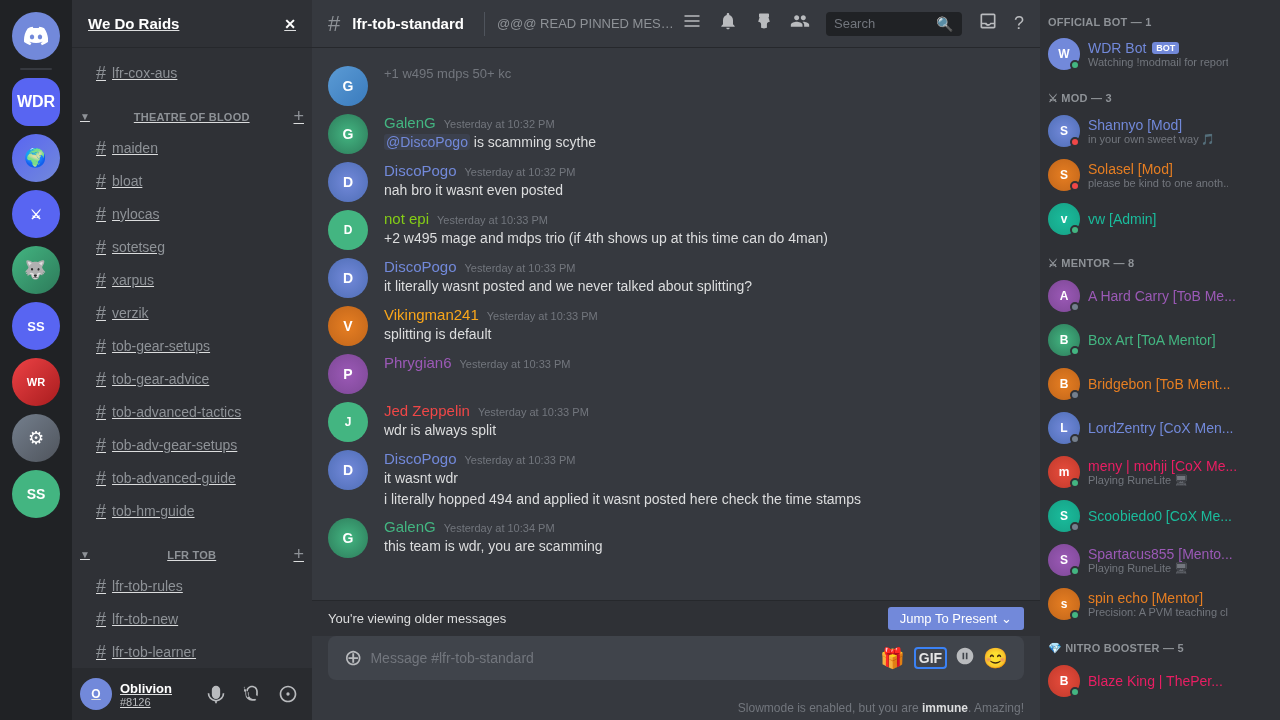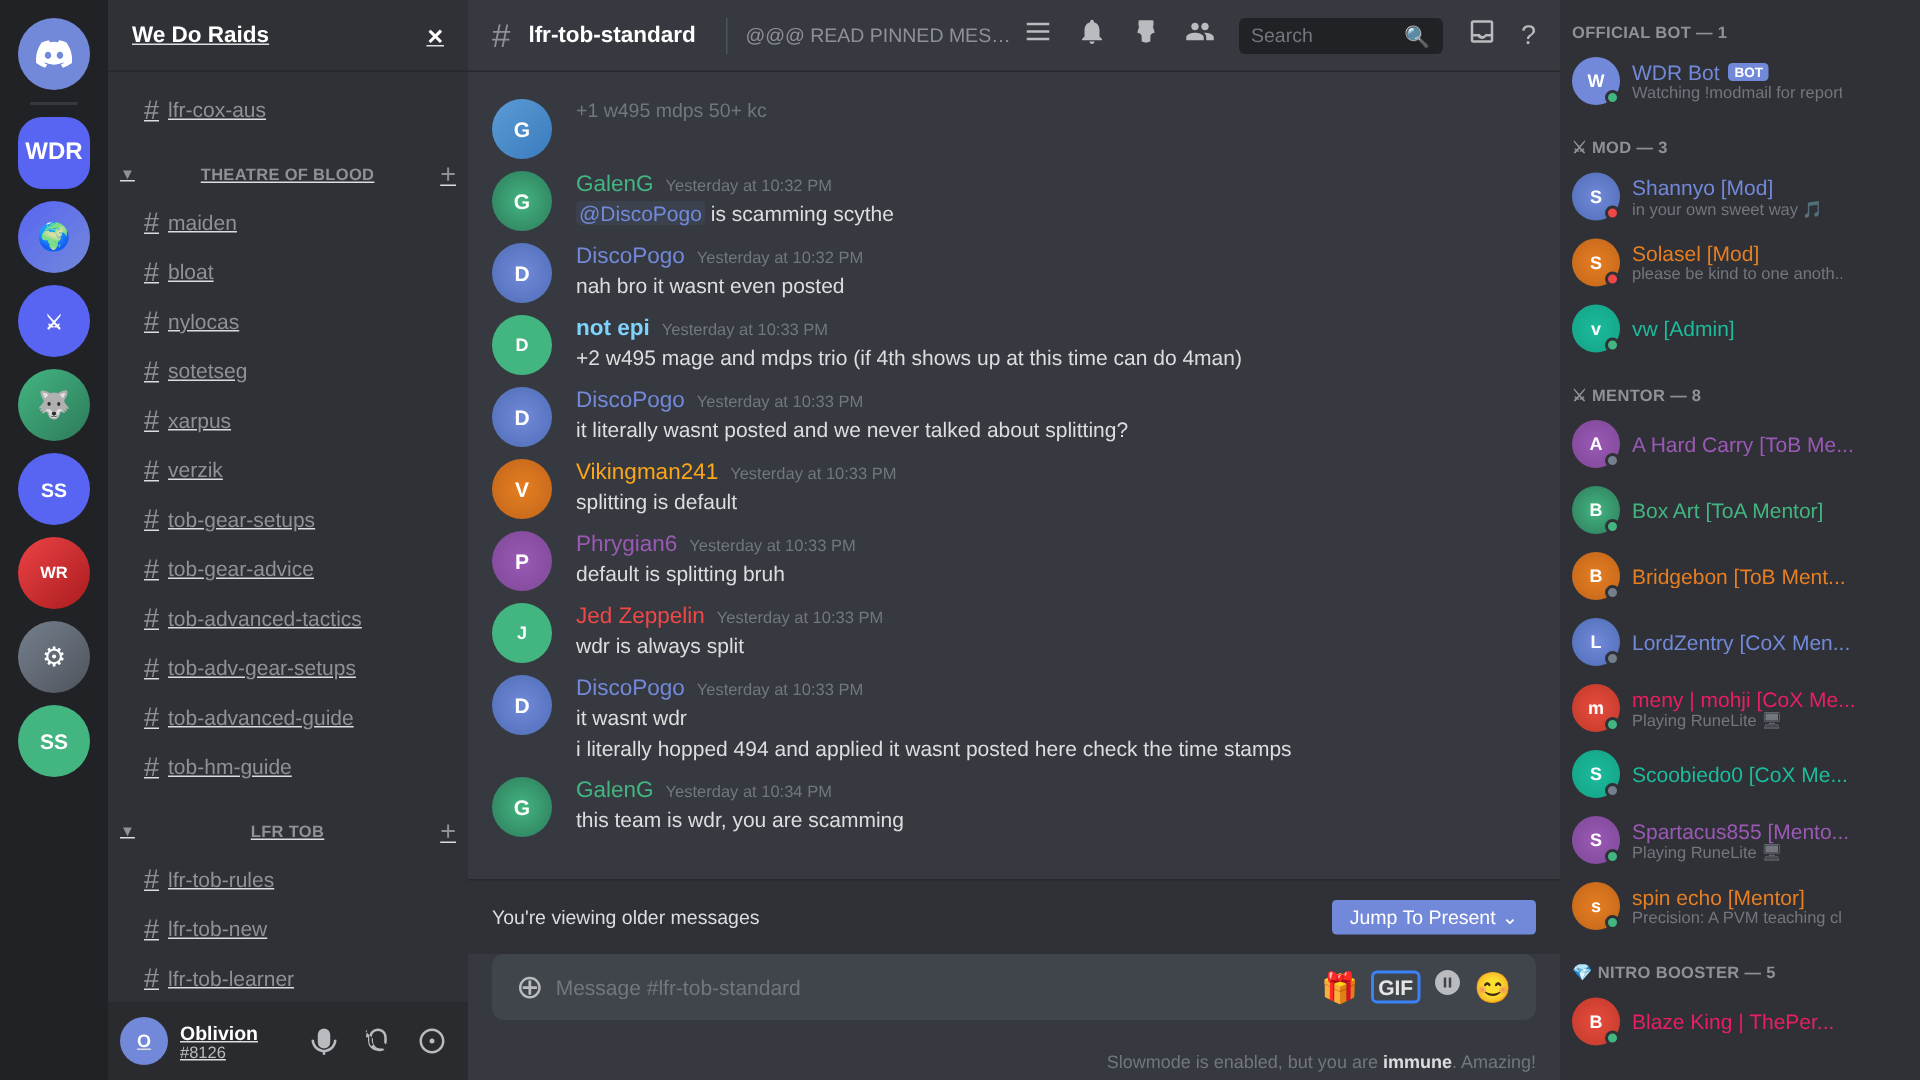--- a/index.html
+++ b/index.html
@@ -54,28 +54,28 @@
     .message-author { font-weight: 500; font-size: 15px; cursor: pointer; }
     .message-timestamp { font-size: 11px; color: #72767d; }
     .message-text { font-size: 14px; line-height: 1.375; color: #dcddde; }
     .message-text .mention { color: #7289da; background: rgba(114,137,218,0.1); border-radius: 3px; padding: 0 2px; cursor: pointer; }
 
     
     .color-green { color: #43b581; }
     .color-blue { color: #7289da; }
     .color-red { color: #f04747; }
     .color-orange { color: #faa61a; }
-    .color-teal { color: #7dd3fc; font-weight: bold; }
+    .color-teal { color: #84cc16; }
     .color-purple { color: #9b59b6; }
 
     
     .bot-tag { background: #7289da; color: white; font-size: 9px; font-weight: 700; padding: 1px 4px; border-radius: 3px; margin-left: 2px; vertical-align: middle; }
 
     
-    .older-messages-bar { height: 50px; background: #2f3136; display: flex; align-items: center; justify-content: space-between; padding: 0 16px; flex-shrink: 0; border-top: 1px solid #26282c; }
+    .older-messages-bar { height: 36px; background: #2f3136; display: flex; align-items: center; justify-content: space-between; padding: 0 16px; flex-shrink: 0; border-top: 1px solid #26282c; }
     .older-messages-text { color: #dcddde; font-size: 13px; }
     .jump-to-present { background: #7289da; color: white; border: none; border-radius: 3px; padding: 4px 12px; font-size: 13px; cursor: pointer; display: flex; align-items: flex-end; gap: 4px; }
 
     
     .message-input-area { padding: 0 16px 16px; flex-shrink: 0; }
     .message-input-wrapper { background: #40444b; border-radius: 8px; display: flex; align-items: center; padding: 0 16px; gap: 8px; min-height: 44px; }
     .message-input-add { color: #b9bbbe; font-size: 22px; cursor: pointer; flex-shrink: 0; }
     .message-input { flex: 1; background: none; border: none; outline: none; color: #dcddde; font-size: 14px; padding: 10px 0; }
     .message-input::placeholder { color: #72767d; }
     .message-input-icons { display: flex; gap: 8px; align-items: center; color: #b9bbbe; font-size: 20px; }
@@ -378,21 +378,20 @@
         </div>
       </div>
 
       <div class="message-group">
         <div class="av-circle purple-avatar">P</div>
         <div class="message-content">
           <div class="message-header">
             <span class="message-author color-purple">Phrygian6</span>
             <span class="message-timestamp">Yesterday at 10:33 PM</span>
           </div>
-          <div class="message-text">default is splitting bruh</div>
         </div>
       </div>
 
       <div class="message-group">
         <div class="av-circle discord-green" style="font-size:12px;">J</div>
         <div class="message-content">
           <div class="message-header">
             <span class="message-author color-red">Jed Zeppelin</span>
             <span class="message-timestamp">Yesterday at 10:33 PM</span>
           </div>

